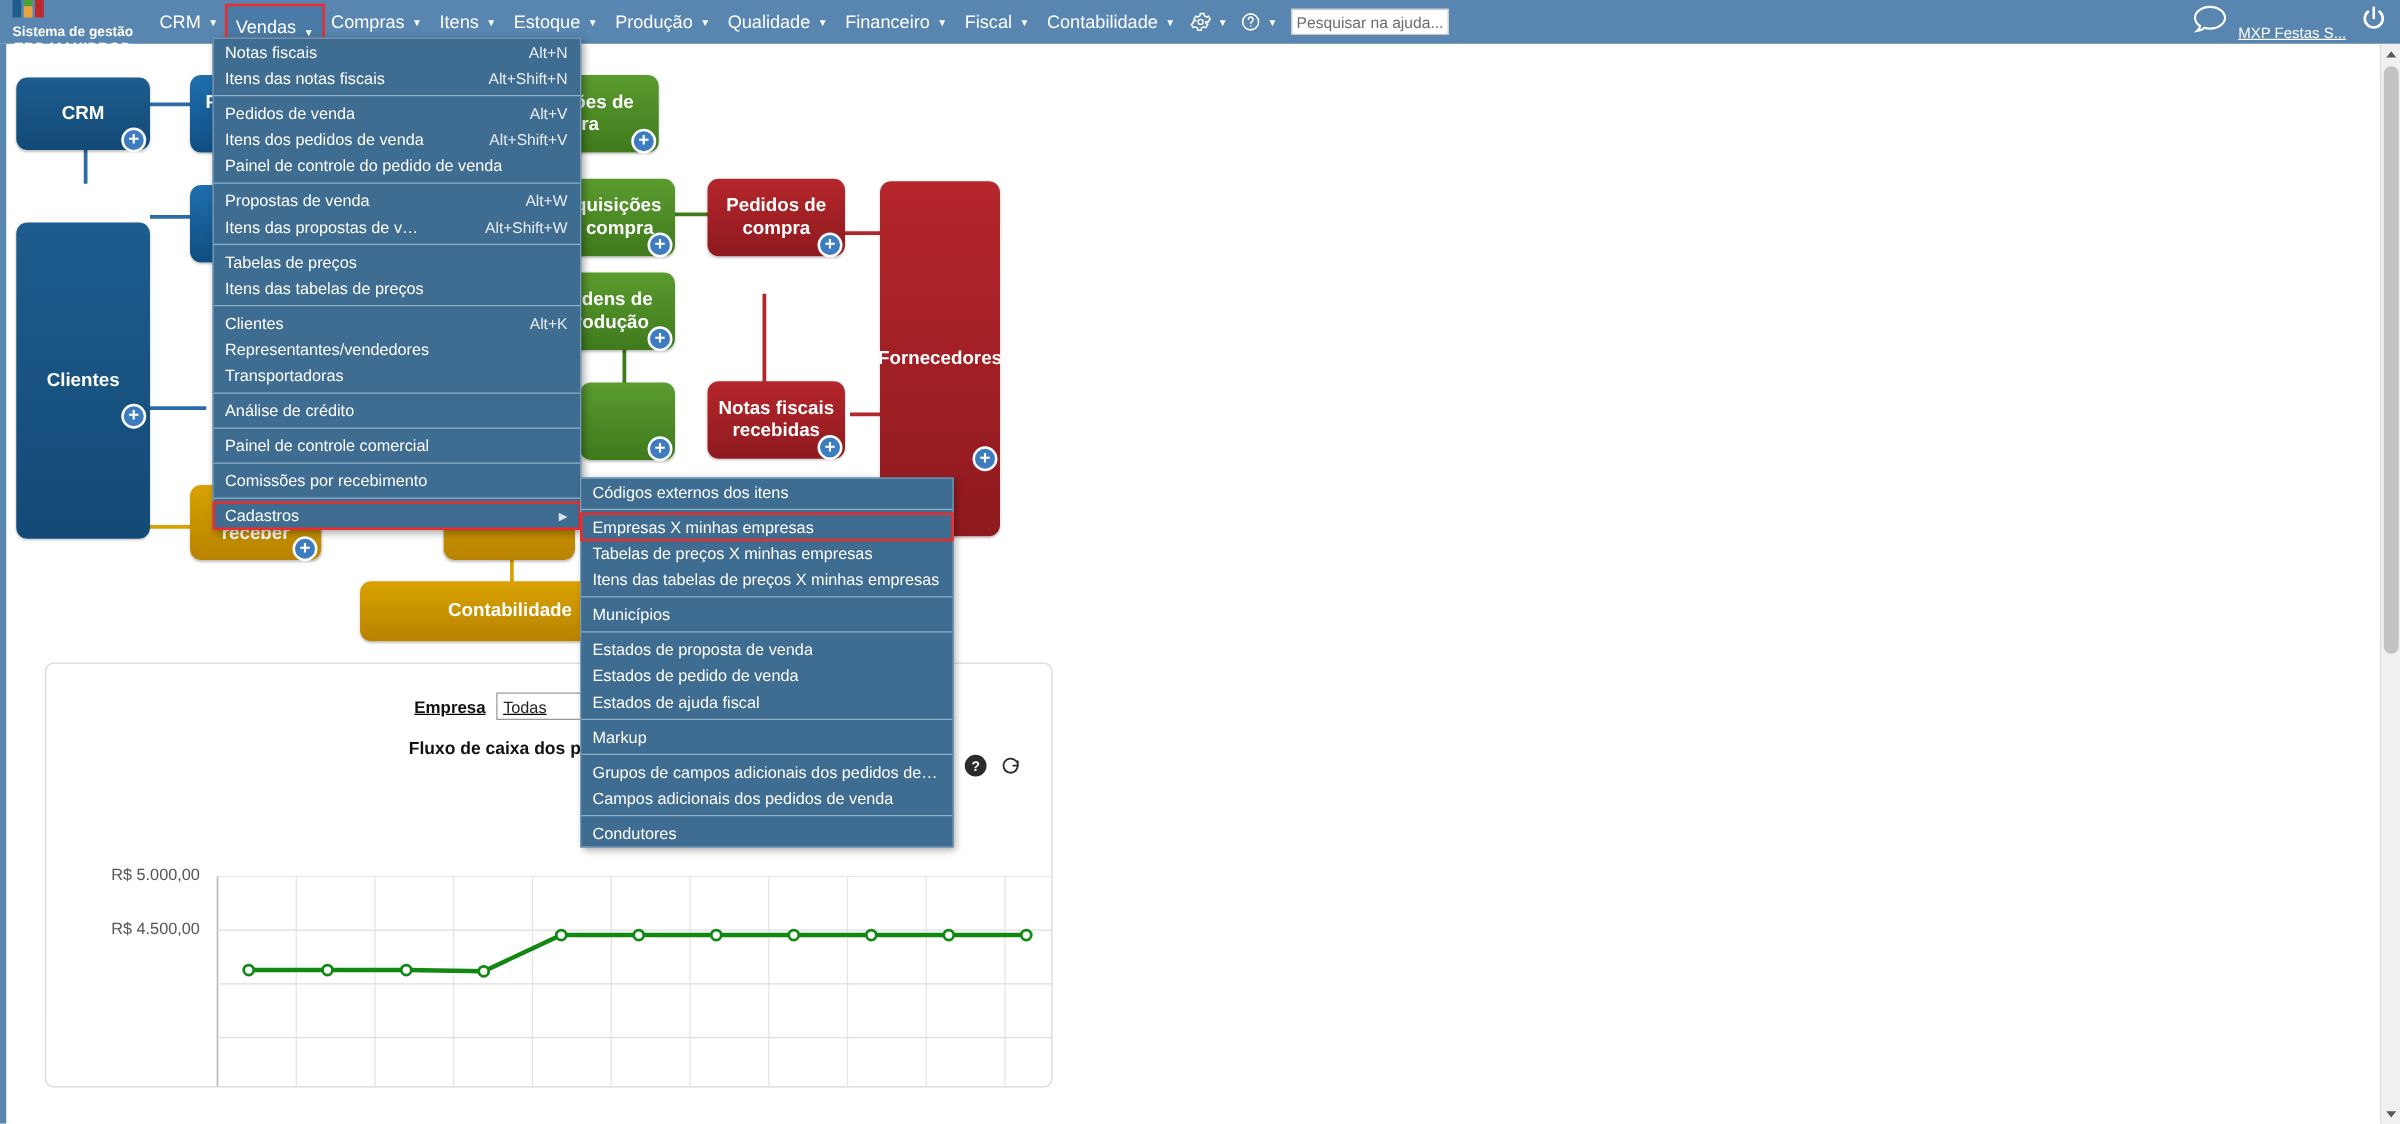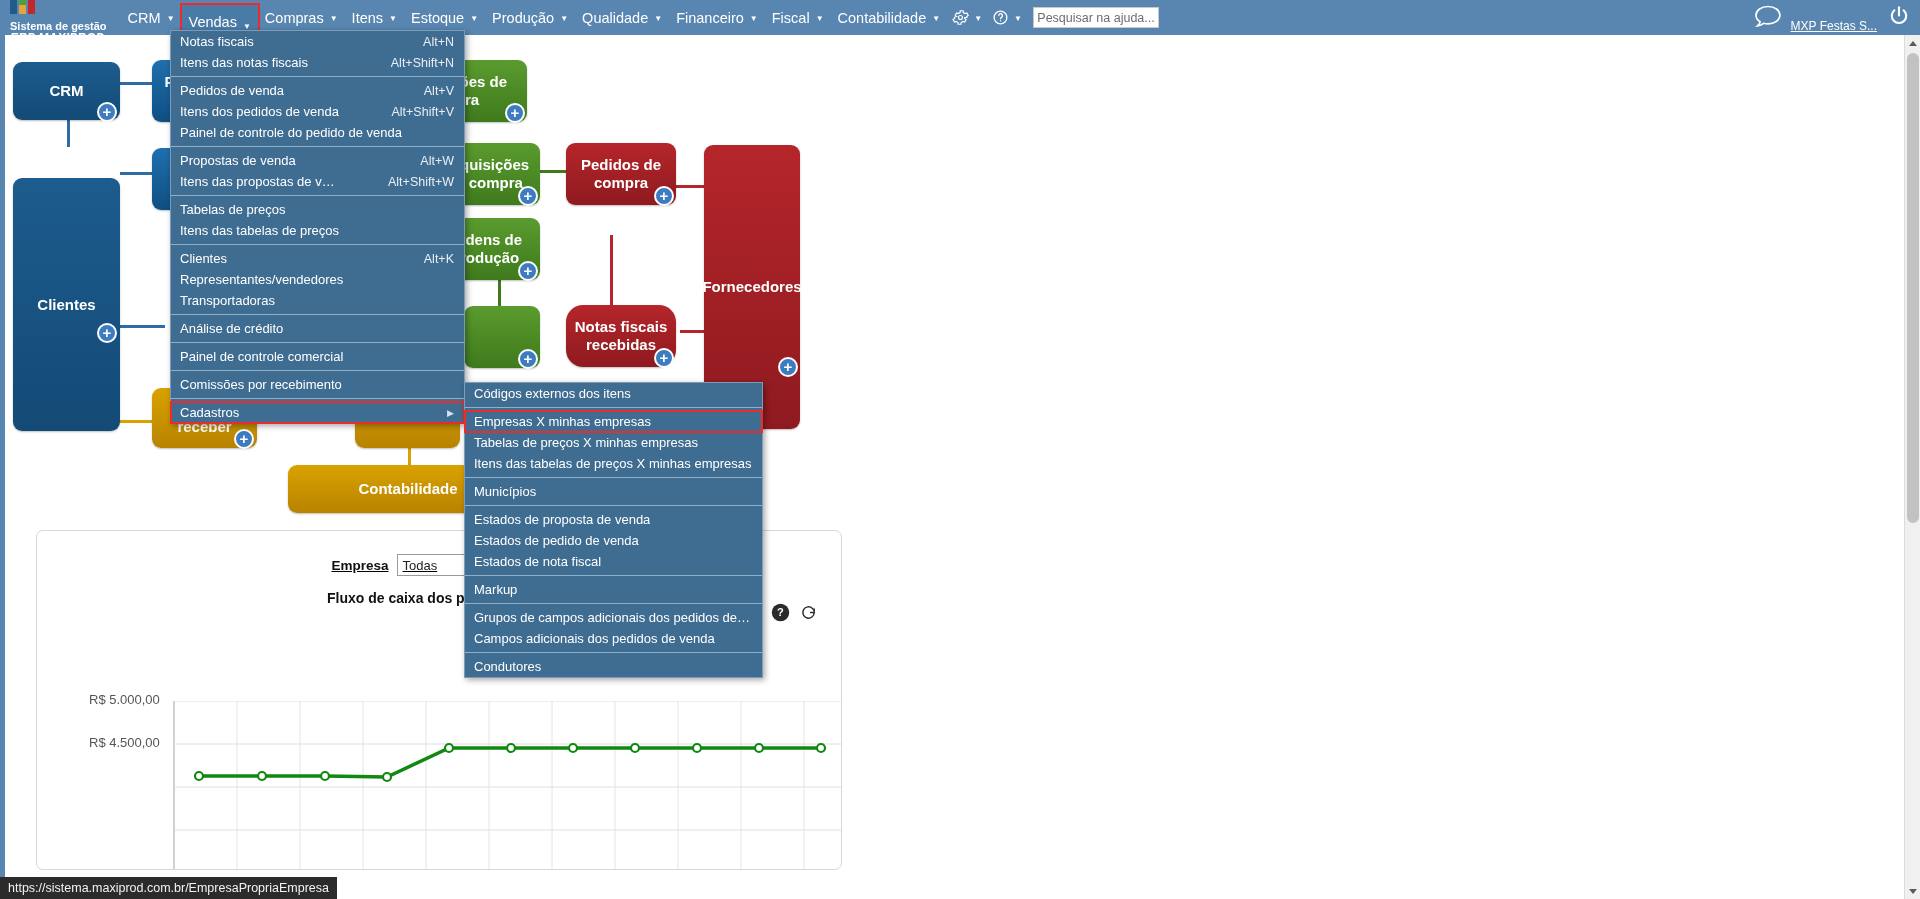--- a/index.html
+++ b/index.html
@@ -335,21 +335,21 @@
 
     <div class="node green" style="left:430px; top:183px; width:110px; height:62px;">
       <span>Ordens de produção</span>
       <span class="plus" style="left:88px; top:43px;">+</span>
     </div>
 
     <div class="node green" style="left:464px; top:271px; width:76px; height:62px;">
       <span class="plus" style="left:54px; top:43px;">+</span>
     </div>
 
-    <div class="node red" style="left:566px; top:270px; width:110px; height:62px;border-radius:17px;">
+    <div class="node red" style="left:566px; top:270px; width:110px; height:62px;">
       <span>Notas fiscais recebidas</span>
       <span class="plus" style="left:88px; top:43px;">+</span>
     </div>
 
     <div class="node gold" style="left:152px; top:353px; width:105px; height:60px;">
       <span>Contas a receber</span>
       <span class="plus" style="left:82px; top:41px;">+</span>
     </div>
 
     <div class="node gold" style="left:355px; top:353px; width:105px; height:60px;">
@@ -544,21 +544,21 @@
 
     <div class="dd-sep"></div>
 
     <div class="dd-item">
       <span class="lbl">Estados de proposta de venda</span>
     </div>
     <div class="dd-item">
       <span class="lbl">Estados de pedido de venda</span>
     </div>
     <div class="dd-item">
-      <span class="lbl">Estados de nota fiscal</span>
+      <span class="lbl">Estados de ajuda fiscal</span>
     </div>
 
     <div class="dd-sep"></div>
 
     <div class="dd-item">
       <span class="lbl">Markup</span>
     </div>
 
     <div class="dd-sep"></div>
 
@@ -579,17 +579,14 @@
   <div class="vscroll">
     <div class="arrow-up">
         <i></i>
       </div>
     <div class="thumb"></div>
     <div class="arrow-dn">
         <i></i>
       </div>
   </div>
 
-  <div class="statusbar">
-    <span>https://sistema.maxiprod.com.br/EmpresaPropriaEmpresa</span>
-  </div>
 
 </div>
 
 </body></html>

